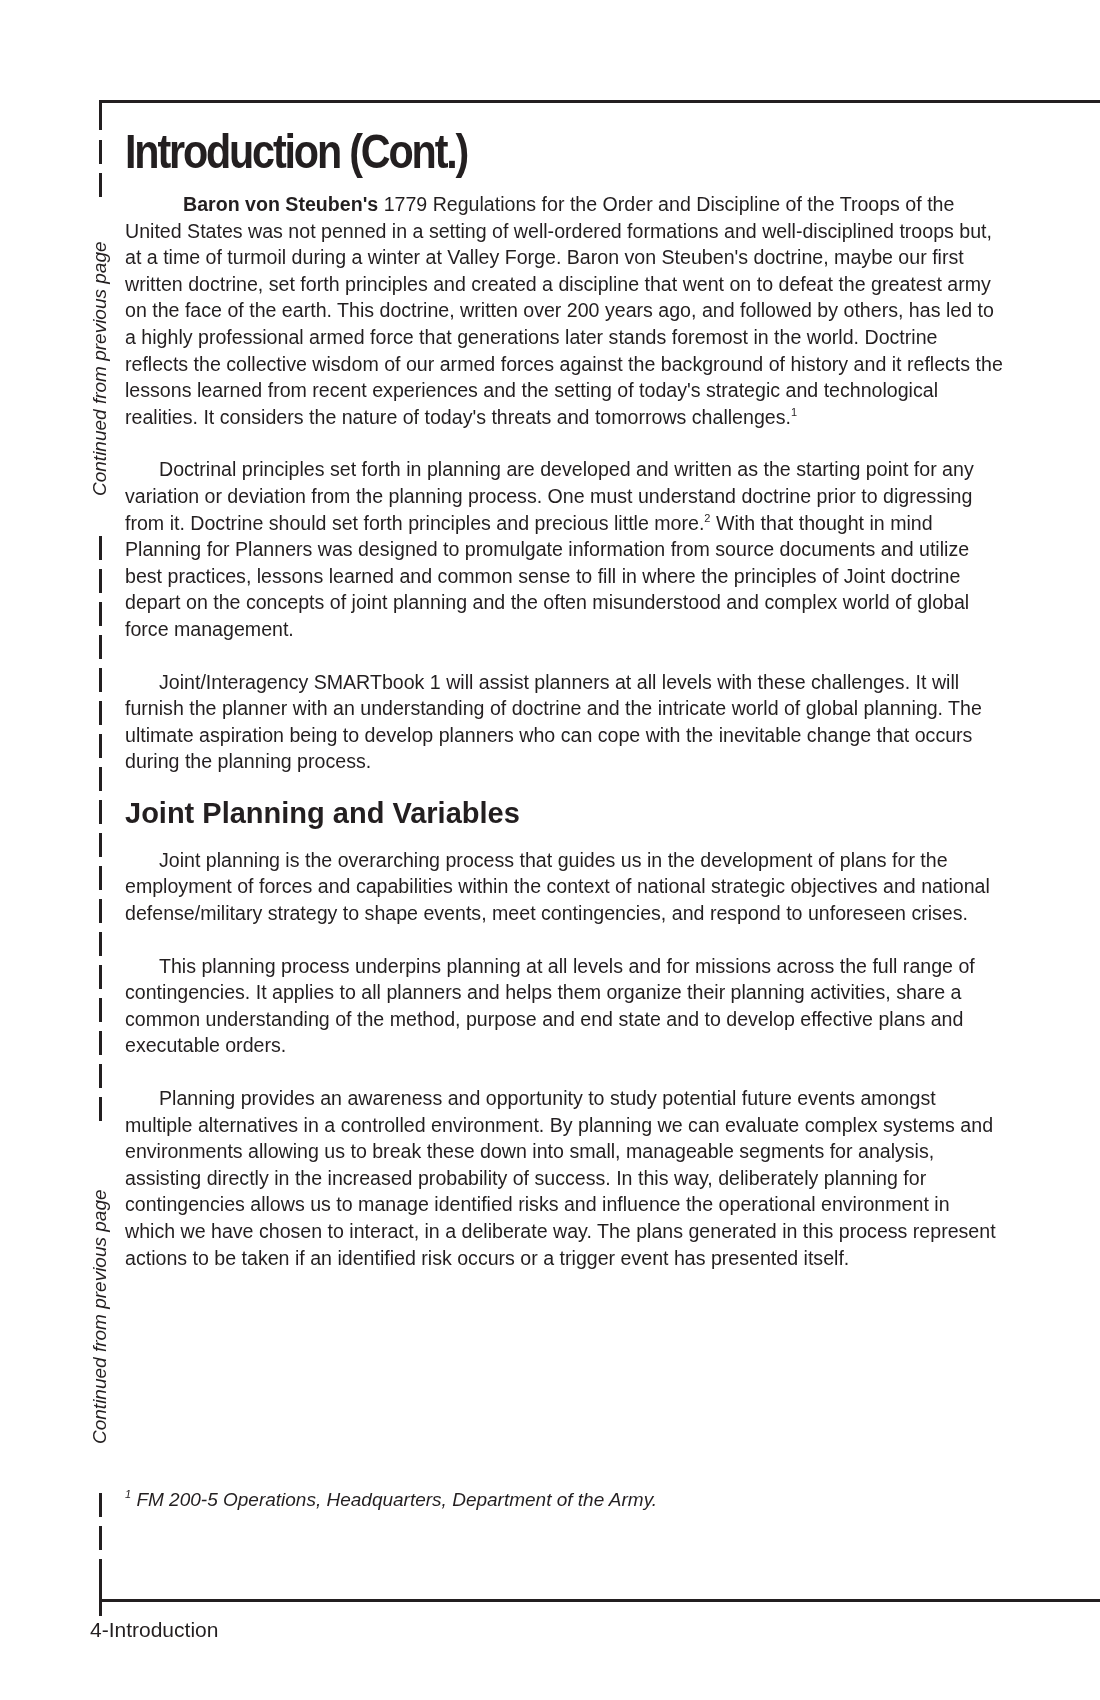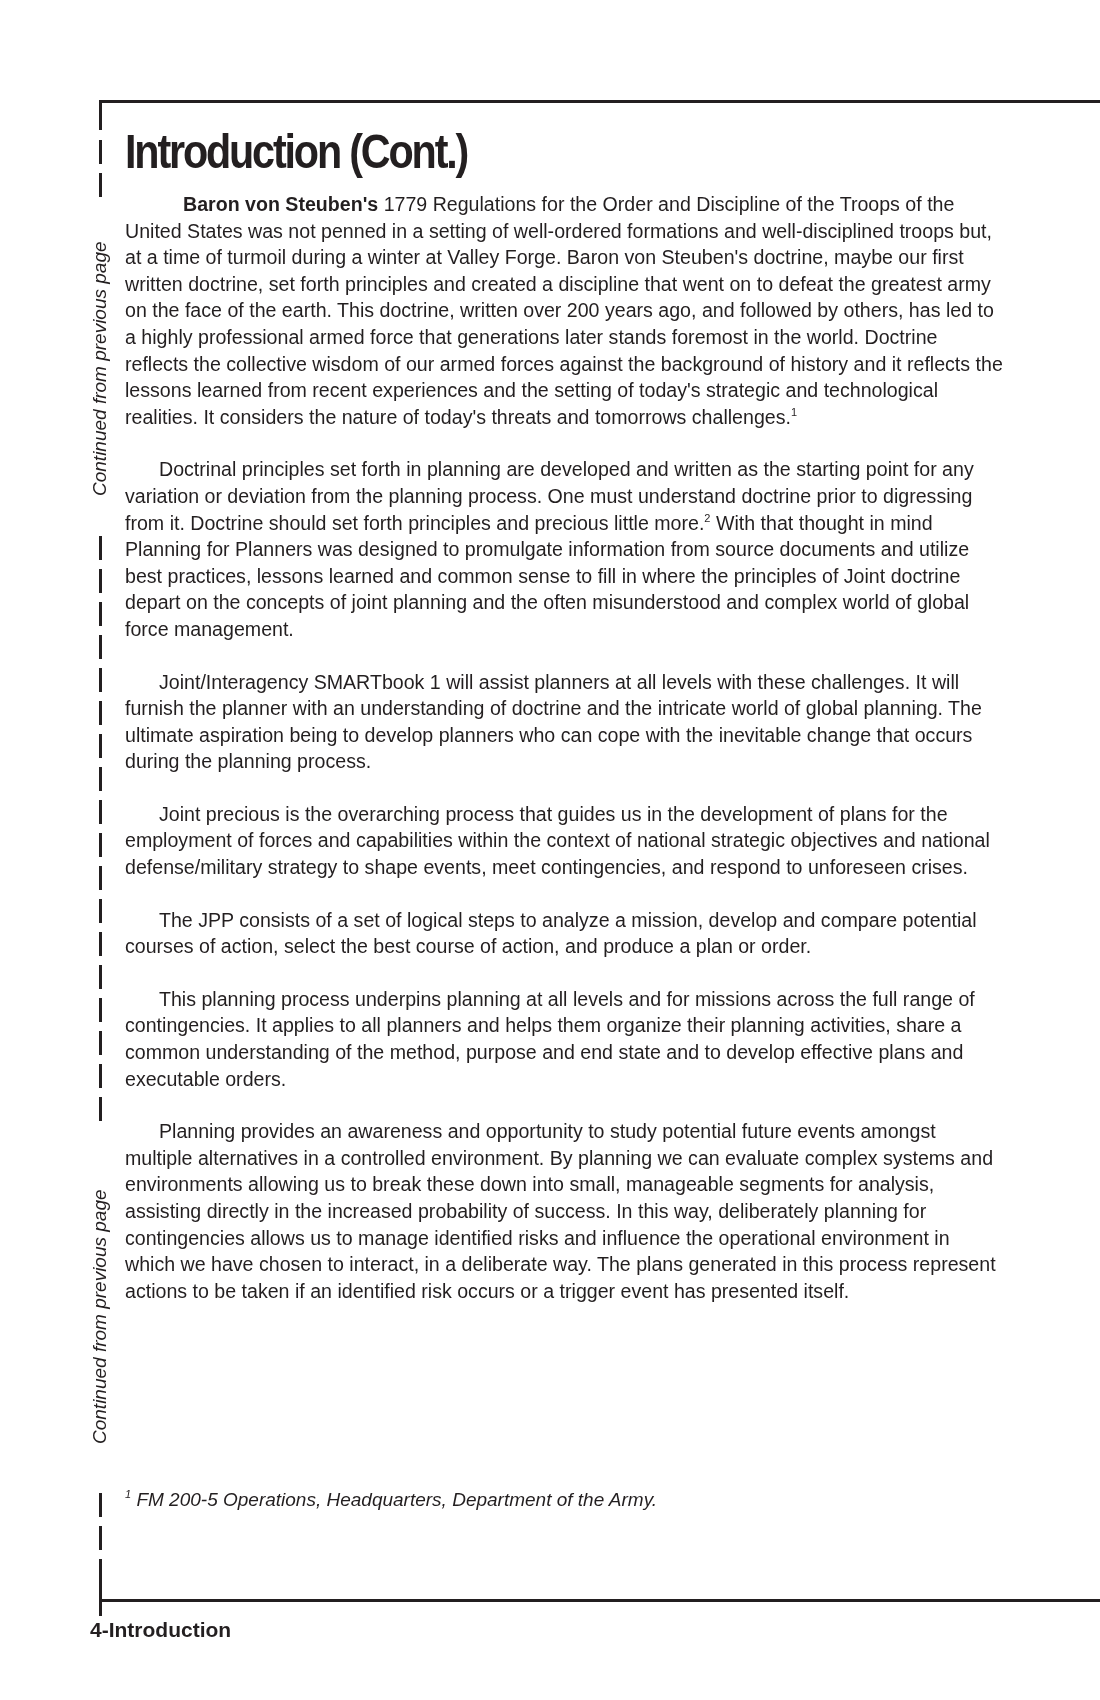--- a/index.html
+++ b/index.html
@@ -10,21 +10,21 @@
     .side-label { position: absolute; left: 86px; width: 30px; color: #231f20; font-family: "Liberation Sans", sans-serif; font-style: italic; font-size: 19px; white-space: nowrap; transform-origin: left top; transform: rotate(-90deg); background: #ffffff; padding: 0 6px; line-height: 28px; }
     .title { position: absolute; left: 125px; top: 124px; margin: 0; font-family: "Liberation Sans", sans-serif; font-weight: 900; font-size: 48px; letter-spacing: -2.5px; transform: scaleX(0.86); transform-origin: left top; color: #231f20; line-height: 56px; }
     .content { position: absolute; left: 125px; top: 191px; width: 880px; font-size: 19.6px; line-height: 26.6px; color: #231f20; }
     .content p { margin: 0 0 26px 0; text-indent: 34px; }
     .content p.first b { font-weight: bold; margin-left: 24px; }
     sup { font-size: 11px; line-height: 0; vertical-align: 8px; }
     .h2 { font-size: 29px; font-weight: bold; margin: -8px 0 14px 0; line-height: 40px; }
     .footnotes { position: absolute; left: 125px; top: 1487px; width: 880px; font-style: italic; font-size: 19px; line-height: 25px; color: #231f20; }
     .footnotes div { margin-bottom: 9px; }
     .footnotes sup { font-size: 11px; vertical-align: 8px; }
-    .page-label { position: absolute; left: 90px; top: 1618px; font-size: 21px; font-weight: bold; color: #231f20; }
+    .page-label { position: absolute; left: 90px; top: 1618px; font-size: 21px; font-weight: normal; color: #231f20; }
   </style>
 </head>
 <body>
 
 <div class="frame-top"></div>
 <div class="frame-bottom"></div>
 <div id="left-dashes">
     <div class="frame-left-seg" style="top: 100px; height: 30px;"></div>
     <div class="frame-left-seg" style="top: 140px; height: 24px;"></div>
     <div class="frame-left-seg" style="top: 173px; height: 24px;"></div>
@@ -55,22 +55,22 @@
 
 <div class="side-label" style="top:502px;">Continued from previous page</div>
 <div class="side-label" style="top:1450px;">Continued from previous page</div>
 
 <h1 class="title">Introduction (Cont.)</h1>
 
 <div class="content">
   <p class="first"><b>Baron von Steuben's</b><span> 1779 Regulations for the Order and Discipline of the Troops of the United States was not penned in a setting of well-ordered formations and well-disciplined troops but, at a time of turmoil during a winter at Valley Forge. Baron von Steuben's doctrine, maybe our first written doctrine, set forth principles and created a discipline that went on to defeat the greatest army on the face of the earth. This doctrine, written over 200 years ago, and followed by others, has led to a highly professional armed force that generations later stands foremost in the world. Doctrine reflects the collective wisdom of our armed forces against the background of history and it reflects the lessons learned from recent experiences and the setting of today's strategic and technological realities. It considers the nature of today's threats and tomorrows challenges.</span><sup>1</sup></p>
   <p><span>Doctrinal principles set forth in planning are developed and written as the starting point for any variation or deviation from the planning process. One must understand doctrine prior to digressing from it. Doctrine should set forth principles and precious little more.</span><sup>2</sup><span> With that thought in mind Planning for Planners was designed to promulgate information from source documents and utilize best practices, lessons learned and common sense to fill in where the principles of Joint doctrine depart on the concepts of joint planning and the often misunderstood and complex world of global force management.</span></p>
   <p>Joint/Interagency SMARTbook 1 will assist planners at all levels with these challenges. It will furnish the planner with an understanding of doctrine and the intricate world of global planning. The ultimate aspiration being to develop planners who can cope with the inevitable change that occurs during the planning process.</p>
-  <p>Joint precious is the overarching process that guides us in the development of plans for the employment of forces and capabilities within the context of national strategic objectives and national defense/military strategy to shape events, meet contingencies, and respond to unforeseen crises.</p>
-  <p>The JPP consists of a set of logical steps to analyze a mission, develop and compare potential courses of action, select the best course of action, and produce a plan or order.</p>
+  <div class="h2">Joint Planning and Variables</div>
+  <p>Joint planning is the overarching process that guides us in the development of plans for the employment of forces and capabilities within the context of national strategic objectives and national defense/military strategy to shape events, meet contingencies, and respond to unforeseen crises.</p>
   <p>This planning process underpins planning at all levels and for missions across the full range of contingencies. It applies to all planners and helps them organize their planning activities, share a common understanding of the method, purpose and end state and to develop effective plans and executable orders.</p>
   <p>Planning provides an awareness and opportunity to study potential future events amongst multiple alternatives in a controlled environment. By planning we can evaluate complex systems and environments allowing us to break these down into small, manageable segments for analysis, assisting directly in the increased probability of success. In this way, deliberately planning for contingencies allows us to manage identified risks and influence the operational environment in which we have chosen to interact, in a deliberate way. The plans generated in this process represent actions to be taken if an identified risk occurs or a trigger event has presented itself.</p>
 </div>
 
 <div class="footnotes">
   <div><sup>1</sup><span> FM 200-5 Operations, Headquarters, Department of the Army.</span></div>
 </div>
 
 <div class="page-label">4-Introduction</div>
 

